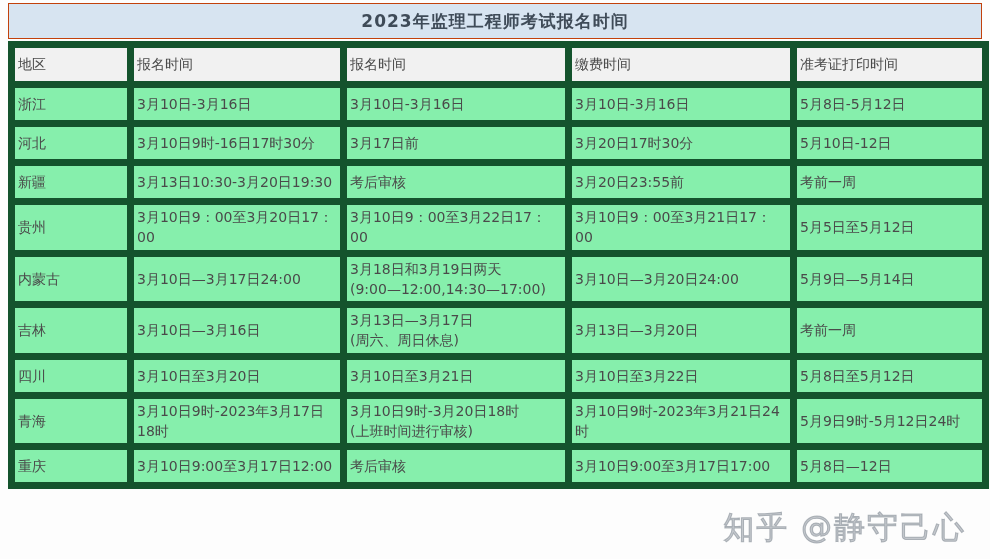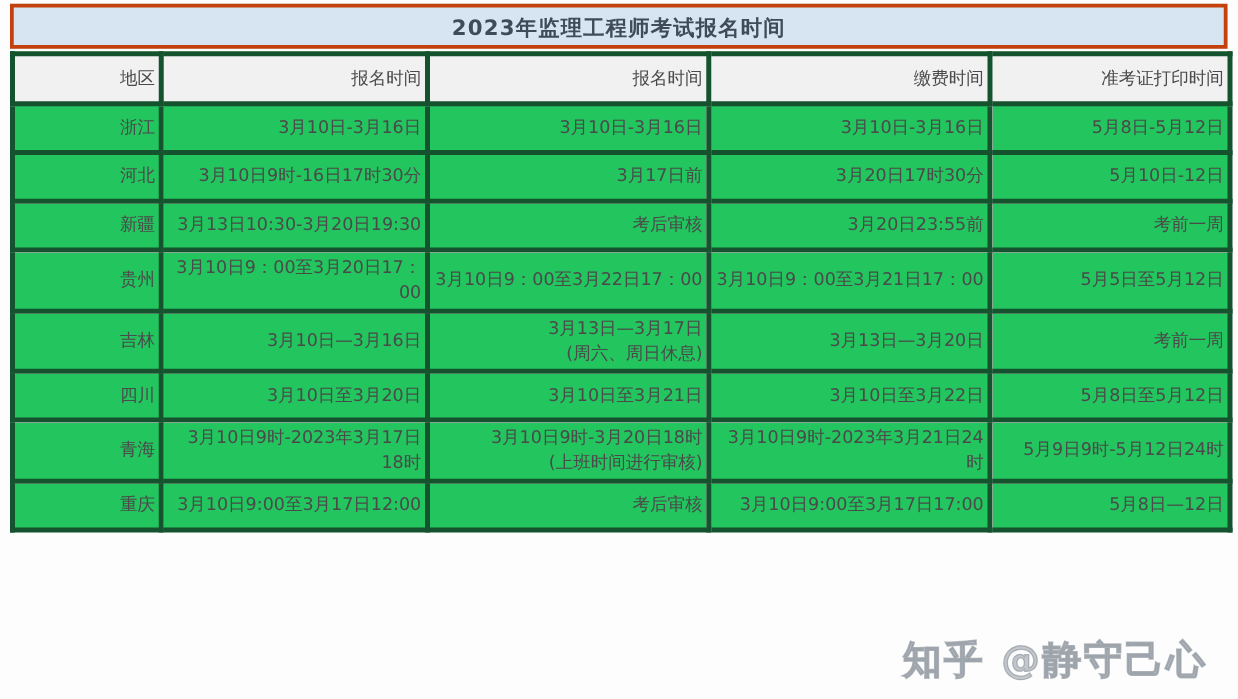--- a/index.html
+++ b/index.html
@@ -13,64 +13,64 @@
   .page {
     position: absolute;
     inset: 0;
     background: #fdfdfd;
     padding: 3px 8px 0 8px;
   }
   .title-bar {
     width: 974px;
     height: 36px;
     background: #d7e4f1;
-    border: 3px solid #c2410c;
+    border: 1px solid #c2410c;
     text-align: center;
     line-height: 34px;
     font-size: 17px;
     font-weight: bold;
     color: #3f4b58;
     letter-spacing: 1px;
   }
   table.exam-table {
     margin-top: 2px;
     width: 974px;
     border-collapse: collapse;
     table-layout: fixed;
   }
   .exam-table th, .exam-table td {
-    border: 4px solid #14532d;
-    text-align: right;
+    border: 7px solid #14532d;
+    text-align: left;
     vertical-align: middle;
     color: #4a4a4a;
     font-size: 14px;
     padding: 2px 3px;
     white-space: pre-line;
     line-height: 1.45;
     overflow: hidden;
   }
   .exam-table thead th {
     background: #f1f1f1;
     font-weight: normal;
     height: 40px;
     font-size: 14px;
     color: #4a4a4a;
   }
-  .exam-table tbody td { height: 39px; background: #22c55e; }
+  .exam-table tbody td { height: 39px; background: #86efac; }
   col.c-region { width: 119px; }
   col.c-signup { width: 213px; }
   col.c-review { width: 225px; }
   col.c-payment { width: 225px; }
   col.c-print  { width: 192px; }
   .watermark {
     position: absolute;
     right: 24px;
     bottom: 10px;
     font-size: 31px;
-    font-weight: bold;
+    font-weight: normal;
     letter-spacing: 2px;
     color: rgba(125, 134, 144, 0.45);
     -webkit-text-stroke: 1px rgba(125, 134, 144, 0.55);
     pointer-events: none;
     white-space: nowrap;
   }
 </style>
 </head>
 <body>
 
@@ -122,20 +122,28 @@
   </tr>
 
   <tr>
     <td>贵州</td>
     <td>3月10日9：00至3月20日17：00</td>
     <td>3月10日9：00至3月22日17：00</td>
     <td>3月10日9：00至3月21日17：00</td>
     <td>5月5日至5月12日</td>
   </tr>
 
+  <tr>
+    <td>内蒙古</td>
+    <td>3月10日—3月17日24:00</td>
+    <td>3月18日和3月19日两天
+(9:00—12:00,14:30—17:00)</td>
+    <td>3月10日—3月20日24:00</td>
+    <td>5月9日—5月14日</td>
+  </tr>
 
   <tr>
     <td>吉林</td>
     <td>3月10日—3月16日</td>
     <td>3月13日—3月17日
 (周六、周日休息)</td>
     <td>3月13日—3月20日</td>
     <td>考前一周</td>
   </tr>
 

